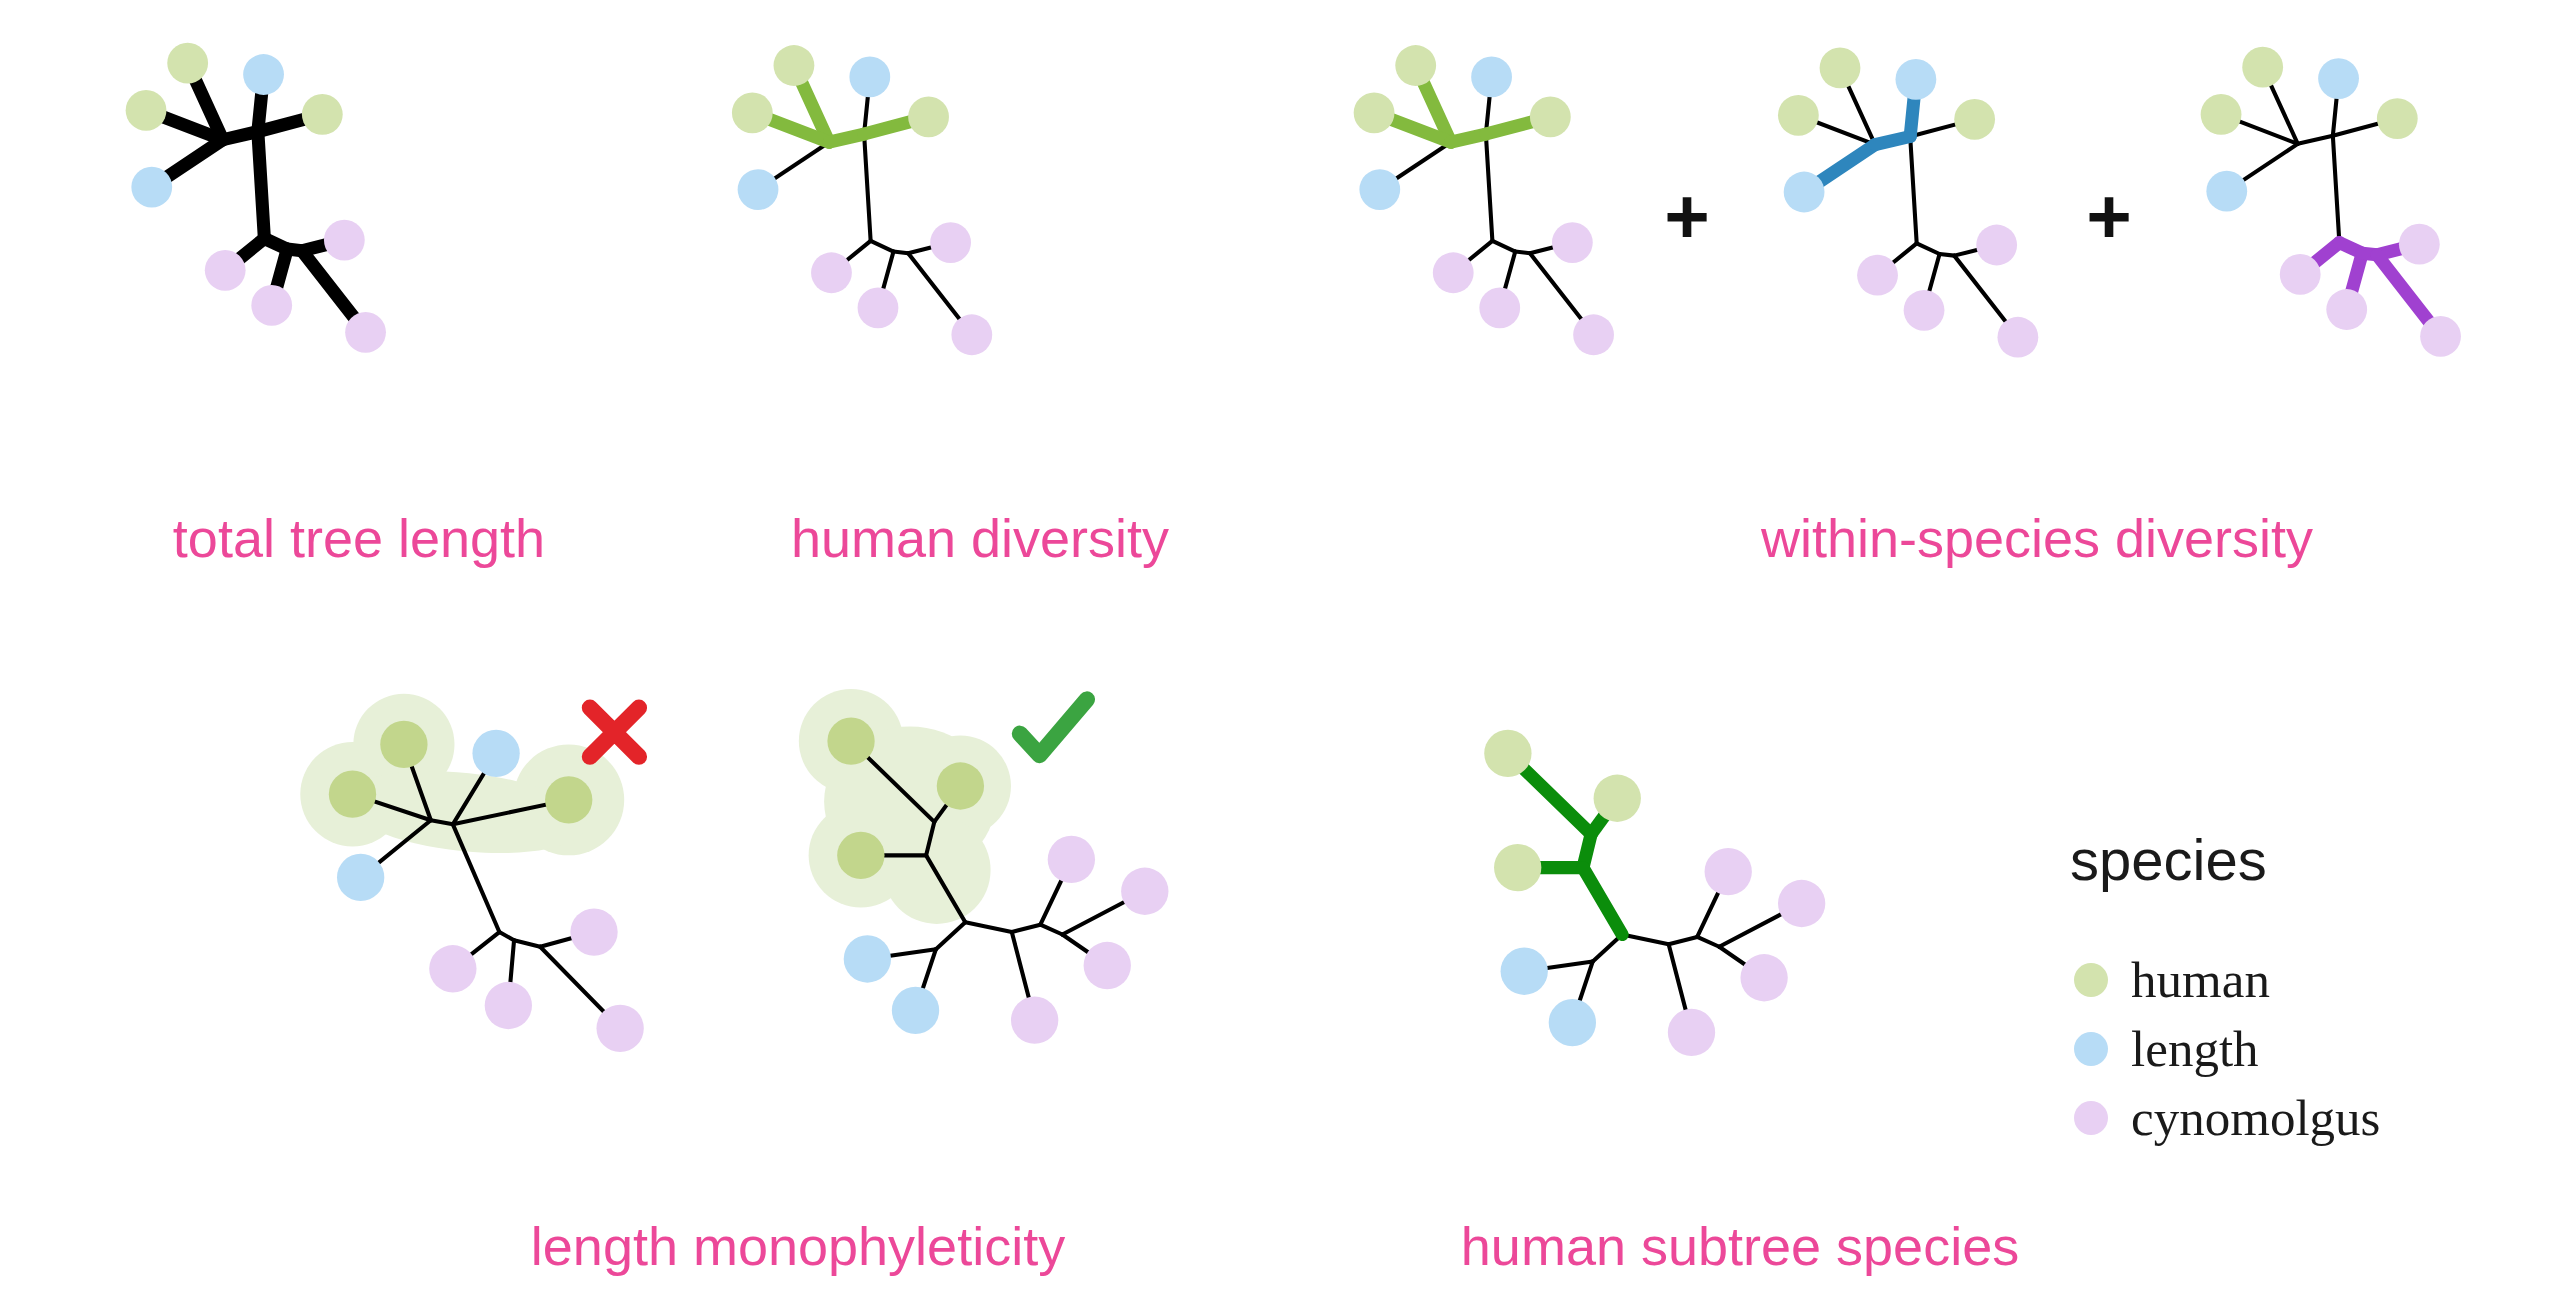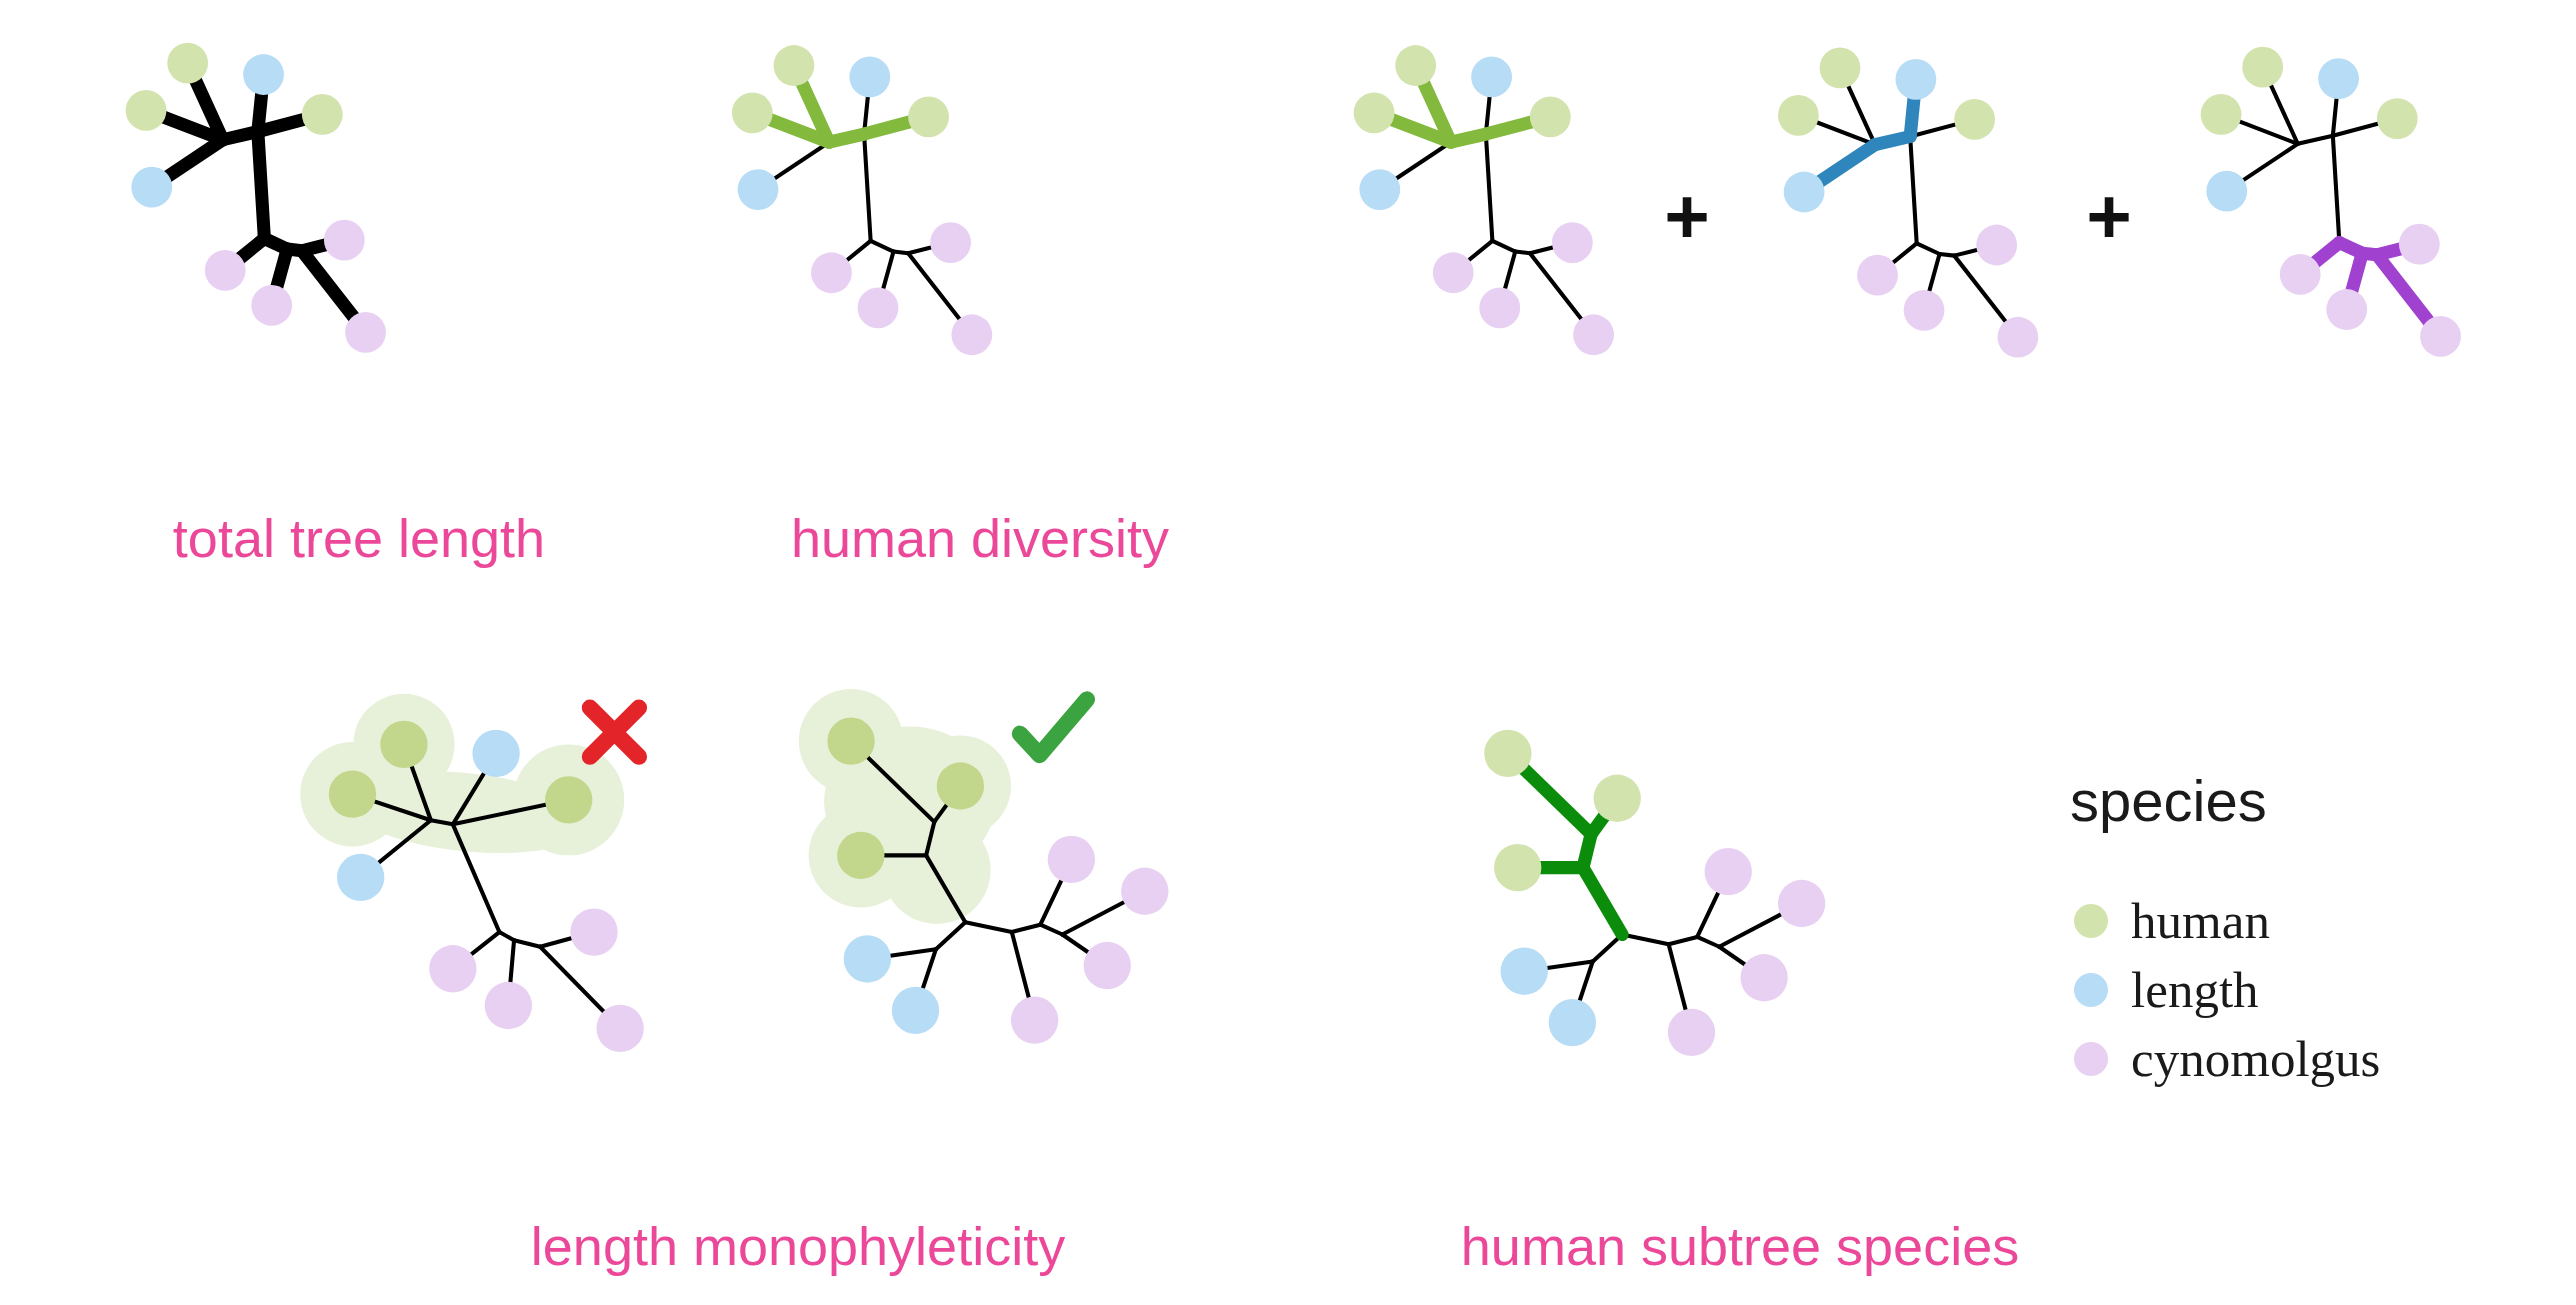--- a/index.html
+++ b/index.html
@@ -22,21 +22,21 @@
   .plus{
     position:absolute;
     transform:translate(-50%,-50%);
     font-size:78px;
     font-weight:800;
     color:#111111;
     line-height:1;
   }
   .legend{
     position:absolute;
-    left:2070px;top:771px;
+    left:2070px;top:830px;
   }
   .legend-title{
     font-size:58px;
     color:#1a1a1a;
     line-height:1.05;
     margin-bottom:55px;
   }
   .legend-item{
     display:flex;
     align-items:center;
@@ -268,20 +268,21 @@
         <circle cx="403" cy="222" r="29" fill="#e8d0f3"></circle>
         <circle cx="357" cy="313" r="29" fill="#e8d0f3"></circle>
         <circle cx="268" cy="380" r="29" fill="#e8d0f3"></circle>
       </g>
     </svg>
 
   <div class="caption" style="left:359px;top:511px">total tree length</div>
 
   <div class="caption" style="left:980px;top:511px">human diversity</div>
 
+  <div class="caption" style="left:2037px;top:511px">within-species diversity</div>
 
   <div class="caption" style="left:798px;top:1219px">length monophyleticity</div>
 
   <div class="caption" style="left:1740px;top:1219px">human subtree species</div>
 
   <div class="plus" style="left:1687px;top:216px">+</div>
 
   <div class="plus" style="left:2109px;top:216px">+</div>
 
   <div class="legend">

